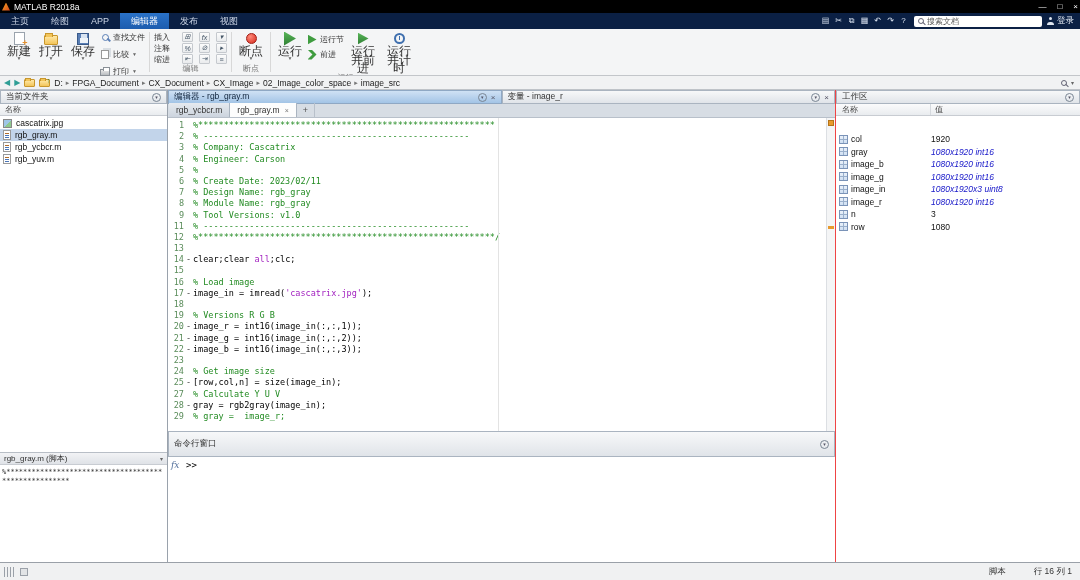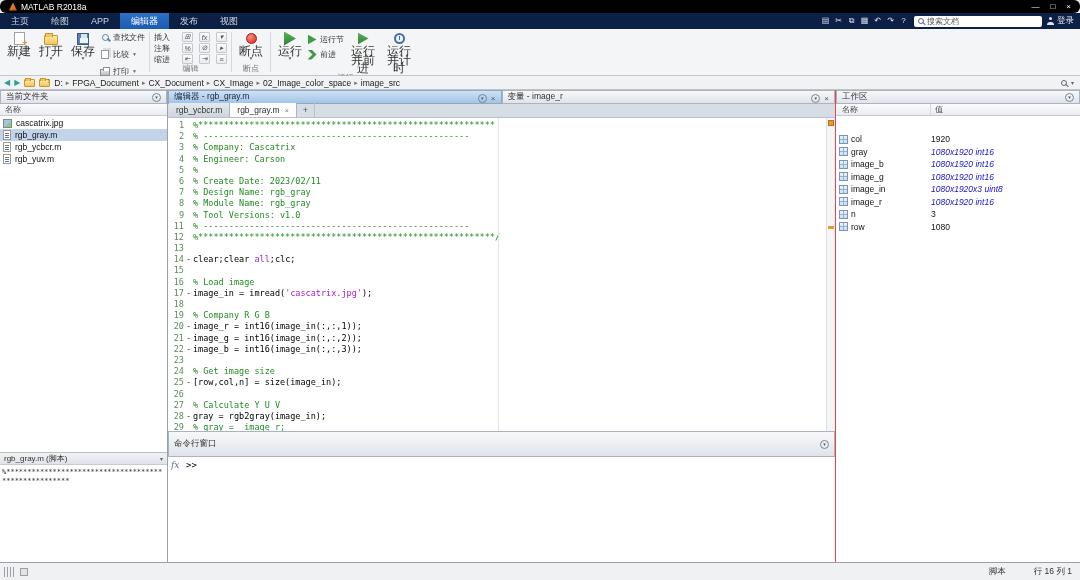--- a/index.html
+++ b/index.html
@@ -1,21 +1,21 @@
 <!DOCTYPE html>
 <html><head>
 <meta charset="utf-8">
 <style>
   *{margin:0;padding:0;box-sizing:border-box;}
   html,body{width:1080px;height:580px;overflow:hidden;}
   body{font-family:"Liberation Sans",sans-serif;font-size:9px;color:#222;background:#e8e8e8;}
   .app{width:1080px;height:580px;display:flex;flex-direction:column;overflow:hidden;background:#e8e8e8;}
 
   
-  .titlebar{height:13px;background:#000;color:#fff;display:flex;align-items:center;padding:0 9px;flex:0 0 auto;border-radius:6px;}
+  .titlebar{height:13px;background:#000;color:#fff;display:flex;align-items:center;padding:0 2px;flex:0 0 auto;}
   .mlogo{width:8px;height:8px;background:linear-gradient(135deg,#f6a21d,#d1451e);clip-path:polygon(50% 0,100% 100%,0 100%);margin-right:4px;flex:0 0 auto;}
   .wtitle{font-size:8.5px;}
   .wctrls{margin-left:auto;display:flex;gap:11px;font-size:8px;align-items:center;}
   .wctrls span{cursor:default;line-height:13px;}
 
   
   .tabbar{height:16px;background:#0b2044;display:flex;align-items:stretch;flex:0 0 auto;}
   .rtabs{display:flex;}
   .rtab{padding:0 11px;display:flex;align-items:center;color:#cdd6e6;font-size:9px;cursor:default;}
   .rtab.active{background:linear-gradient(#2a72c8,#1c5cae);color:#fff;}
@@ -107,21 +107,21 @@
   .frow.sel{background:#c2d4ea;}
   .fname{font-size:8.5px;color:#111;white-space:nowrap;}
   .f-image{width:9px;height:9px;border:1px solid #888;background:linear-gradient(135deg,#9fc7e8 55%,#8fc98f 55%);flex:0 0 auto;}
   .f-mfile{width:8px;height:10px;border:1px solid #999;background:#fff;position:relative;flex:0 0 auto;}
   .f-mfile::before{content:"";position:absolute;top:2px;left:1px;right:1px;height:1px;background:#b06c2c;box-shadow:0 2px 0 #4a76b8,0 4px 0 #4a76b8;}
   .dtitle{height:13px;flex:0 0 auto;background:linear-gradient(#f2f3f5,#dfe2e7);border-top:1px solid #b8bec6;border-bottom:1px solid #c8ccd2;display:flex;align-items:center;padding:0 4px;font-size:8px;color:#333;}
   .dtitle .dcaret{margin-left:auto;font-size:6px;color:#666;}
   .dcontent{height:97px;flex:0 0 auto;background:#fff;padding:3px 2px;font-family:"DejaVu Sans Mono",monospace;font-size:7px;color:#333;line-height:9px;overflow:hidden;}
 
   .titlerow{display:flex;flex:0 0 auto;}
-  .titlerow .ptitle{width:50%;align-items:flex-end;}
+  .titlerow .ptitle{width:50%;}
   .tabstrip{height:14px;flex:0 0 auto;background:#d7dde4;border-bottom:1px solid #b8c0ca;display:flex;align-items:flex-end;padding-left:1px;}
   .etab{height:14px;display:flex;align-items:center;padding:0 7px;font-size:8.5px;background:linear-gradient(#e6eaef,#ccd4de);border-right:1px solid #aab4c0;color:#333;cursor:default;}
   .etab.active{background:#fdfdfd;}
   .etclose{margin-left:5px;font-size:7px;color:#777;}
   .etnew{height:14px;display:flex;align-items:center;padding:0 6px;font-size:9px;color:#555;border-right:1px solid #b8c0ca;cursor:default;}
 
   .codearea{flex:1;position:relative;background:#fff;overflow:hidden;padding-top:2px;font-family:"DejaVu Sans Mono",monospace;font-size:8.5px;}
   .cline{height:11.2px;line-height:11.2px;white-space:pre;display:flex;}
   .lnum{display:inline-block;width:16px;text-align:right;color:#5a8c5a;flex:0 0 auto;}
   .ldash{display:inline-block;width:9px;text-align:center;color:#444;flex:0 0 auto;}
@@ -440,28 +440,27 @@
             <div class="cline"><span class="lnum">8</span><span class="ldash"></span><span class="ltext"><span class="tk-c">% Module Name: rgb_gray</span></span></div>
             <div class="cline"><span class="lnum">9</span><span class="ldash"></span><span class="ltext"><span class="tk-c">% Tool Versions: v1.0</span></span></div>
             <div class="cline"><span class="lnum">11</span><span class="ldash"></span><span class="ltext"><span class="tk-c">% ----------------------------------------------------</span></span></div>
             <div class="cline"><span class="lnum">12</span><span class="ldash"></span><span class="ltext"><span class="tk-c">%**********************************************************/</span></span></div>
             <div class="cline"><span class="lnum">13</span><span class="ldash"></span><span class="ltext"></span></div>
             <div class="cline"><span class="lnum">14</span><span class="ldash">-</span><span class="ltext"><span class="tk-n">clear;clear </span><span class="tk-s">all</span><span class="tk-n">;clc;</span></span></div>
             <div class="cline"><span class="lnum">15</span><span class="ldash"></span><span class="ltext"></span></div>
             <div class="cline"><span class="lnum">16</span><span class="ldash"></span><span class="ltext"><span class="tk-c">% Load image</span></span></div>
             <div class="cline"><span class="lnum">17</span><span class="ldash">-</span><span class="ltext"><span class="tk-n">image_in = imread(</span><span class="tk-s">'cascatrix.jpg'</span><span class="tk-n">);</span></span></div>
             <div class="cline"><span class="lnum">18</span><span class="ldash"></span><span class="ltext"></span></div>
-            <div class="cline"><span class="lnum">19</span><span class="ldash"></span><span class="ltext"><span class="tk-c">% Company R G B</span></span></div>
+            <div class="cline"><span class="lnum">19</span><span class="ldash"></span><span class="ltext"><span class="tk-c">% Versions R G B</span></span></div>
             <div class="cline"><span class="lnum">20</span><span class="ldash">-</span><span class="ltext"><span class="tk-n">image_r = int16(image_in(:,:,1));</span></span></div>
             <div class="cline"><span class="lnum">21</span><span class="ldash">-</span><span class="ltext"><span class="tk-n">image_g = int16(image_in(:,:,2));</span></span></div>
             <div class="cline"><span class="lnum">22</span><span class="ldash">-</span><span class="ltext"><span class="tk-n">image_b = int16(image_in(:,:,3));</span></span></div>
             <div class="cline"><span class="lnum">23</span><span class="ldash"></span><span class="ltext"></span></div>
             <div class="cline"><span class="lnum">24</span><span class="ldash"></span><span class="ltext"><span class="tk-c">% Get image size</span></span></div>
             <div class="cline"><span class="lnum">25</span><span class="ldash">-</span><span class="ltext"><span class="tk-n">[row,col,n] = size(image_in);</span></span></div>
-            <div class="cline"><span class="lnum">26</span><span class="ldash"></span><span class="ltext"></span></div>
             <div class="cline"><span class="lnum">27</span><span class="ldash"></span><span class="ltext"><span class="tk-c">% Calculate Y U V</span></span></div>
             <div class="cline"><span class="lnum">28</span><span class="ldash">-</span><span class="ltext"><span class="tk-n">gray = rgb2gray(image_in);</span></span></div>
             <div class="cline"><span class="lnum">29</span><span class="ldash"></span><span class="ltext"><span class="tk-c">% gray =  image_r;</span></span></div>
           </div>
         <div class="guide"></div>
         <div class="scrollstrip">
           <div class="mlint-box"></div>
           <div class="mlint-tick"></div>
         </div>
       </div>

